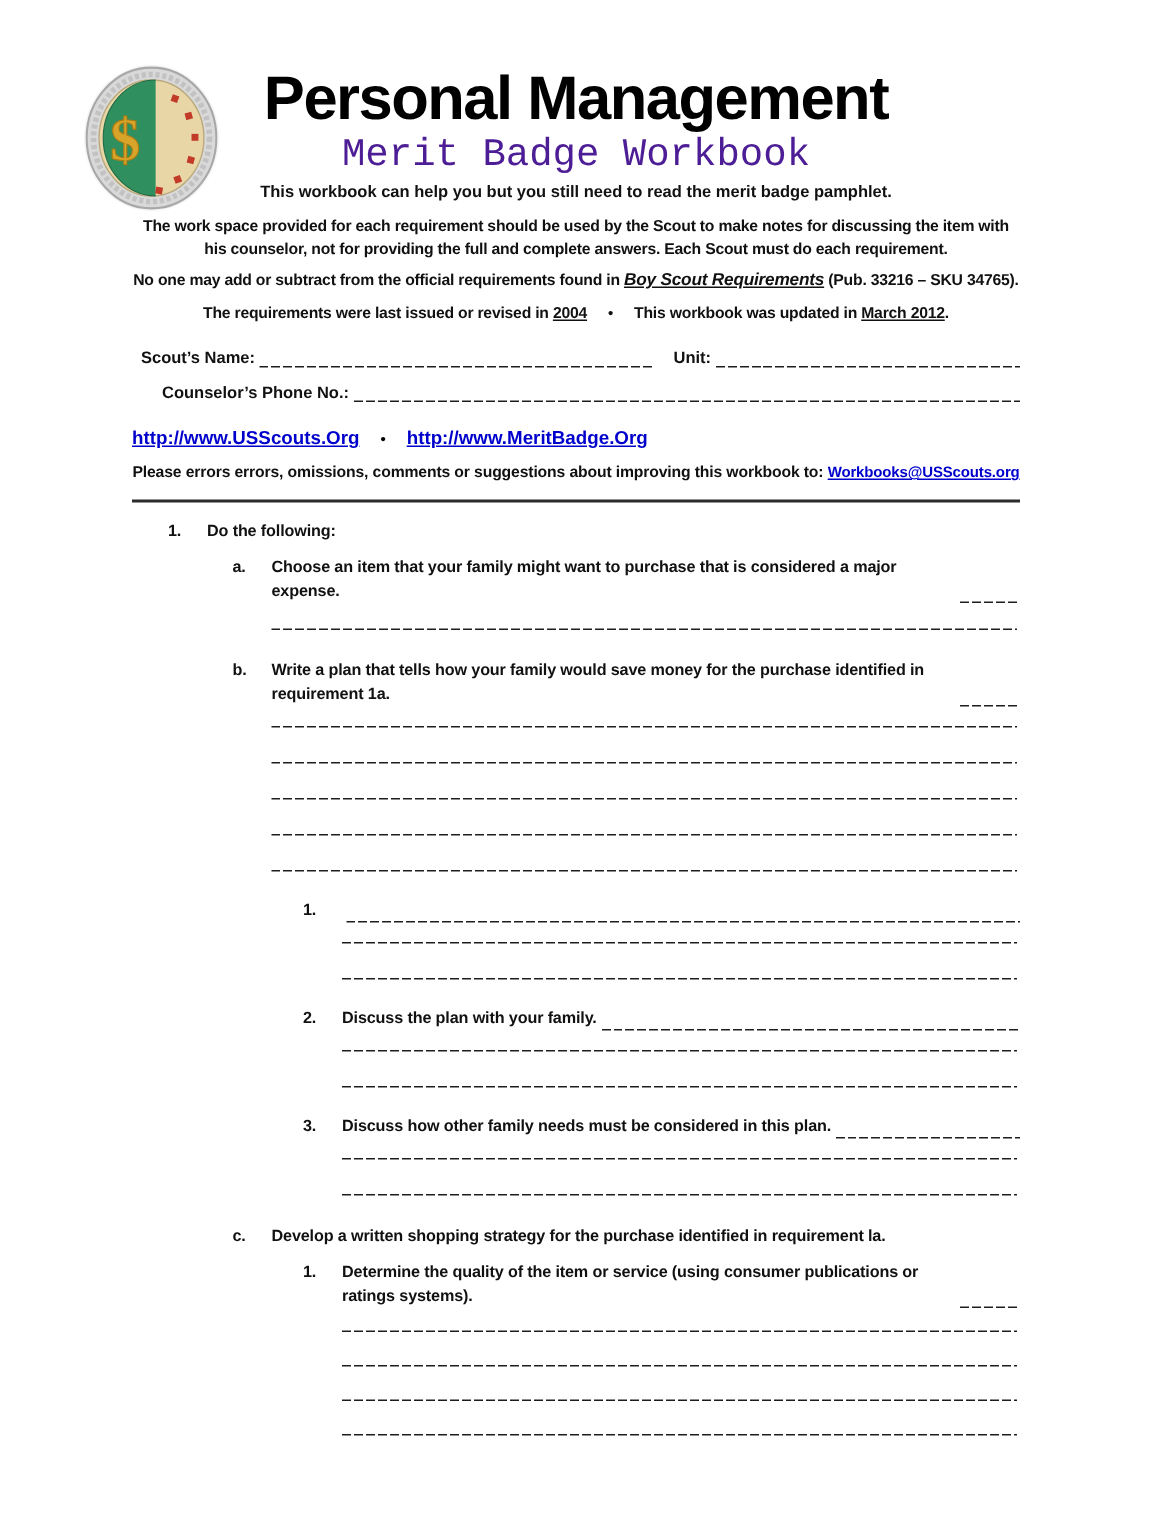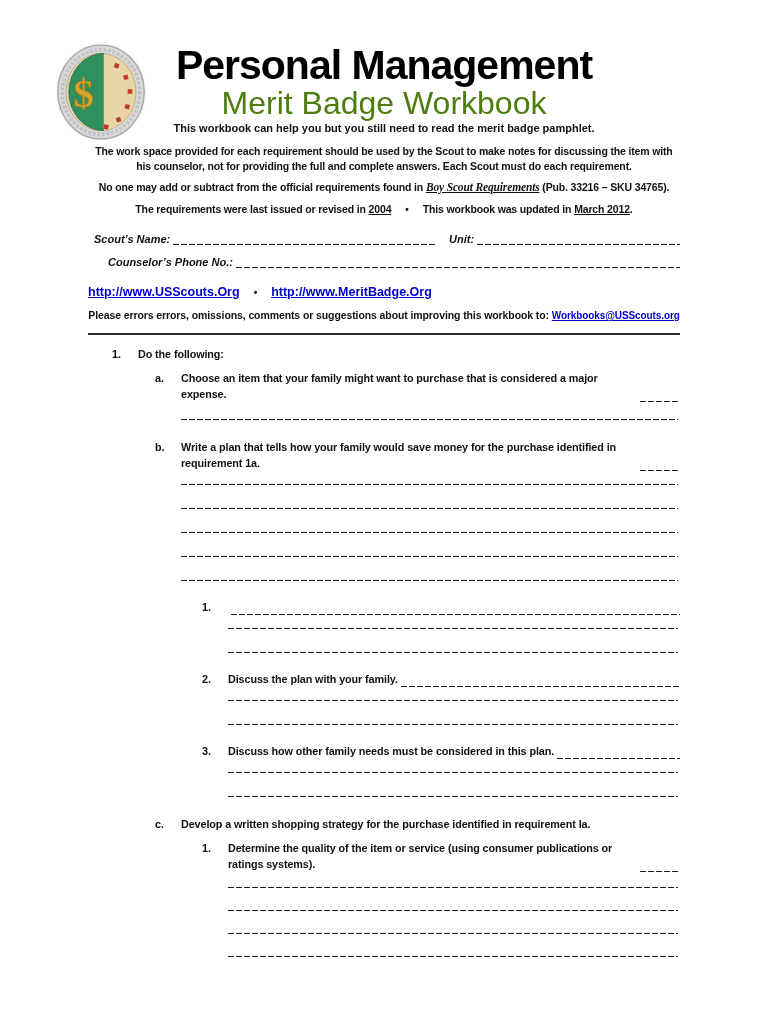--- a/index.html
+++ b/index.html
@@ -14,40 +14,40 @@
   }
   .content { padding:0 88px; }
 
   
   .header { position:relative; padding-top:42px; text-align:center; }
   .badge-wrap { position:absolute; left:55px; top:42px; width:92px; height:100px; }
   .doc-title {
     font-size:41px; line-height:46px; font-weight:700;
     letter-spacing:-1px; color:#000;
   }
-  .doc-subtitle { font-size:32px; line-height:30px; font-weight:400; color:#4d7c0f; }
+  .doc-subtitle { font-size:26px; line-height:30px; font-weight:400; color:#4c1d95;font-family:Liberation Mono, monospace; }
   .doc-note { font-size:11px; line-height:14px; font-weight:700; margin-top:3px; }
 
   
   .intro { font-size:10.5px; line-height:15px; font-weight:600; letter-spacing:-0.15px; text-align:center; }
   .p-workspace { margin-top:9px; }
   .p-noone    { margin-top:6px; }
   .p-revised  { margin-top:7px; }
   .bsr {
-    font-family:Liberation Serif, serif;
+    font-family:Liberation Sans, sans-serif;
     font-weight:700; font-style:italic; text-decoration:underline;
     font-size:11.5px;
   }
   .u { text-decoration:underline;margin-top:16px; }
   .sep-bullet { display:inline-block; padding:0 14px; font-size:10px; }
 
   
   .form-area { margin-top:16px; font-size:11px; font-weight:600; }
   .form-row { display:flex; margin-top:11px; padding-left:6px; }
-  .ffield { display:flex; align-items:center;font-style:italic; }
+  .ffield { display:flex; align-items:center; }
   .ffield .label { white-space:nowrap; }
   .f-left  { width:341px; }
   .f-right { flex:1; margin-left:14px; }
 
   
   .fill {
     flex:1 1 auto; height:11px; margin-left:3px;
     align-self:flex-end;
     background:repeating-linear-gradient(to right,#1d1d1d 0 6px,transparent 6px 8px) 0 100%/100% 1px no-repeat;
     min-width:40px;

